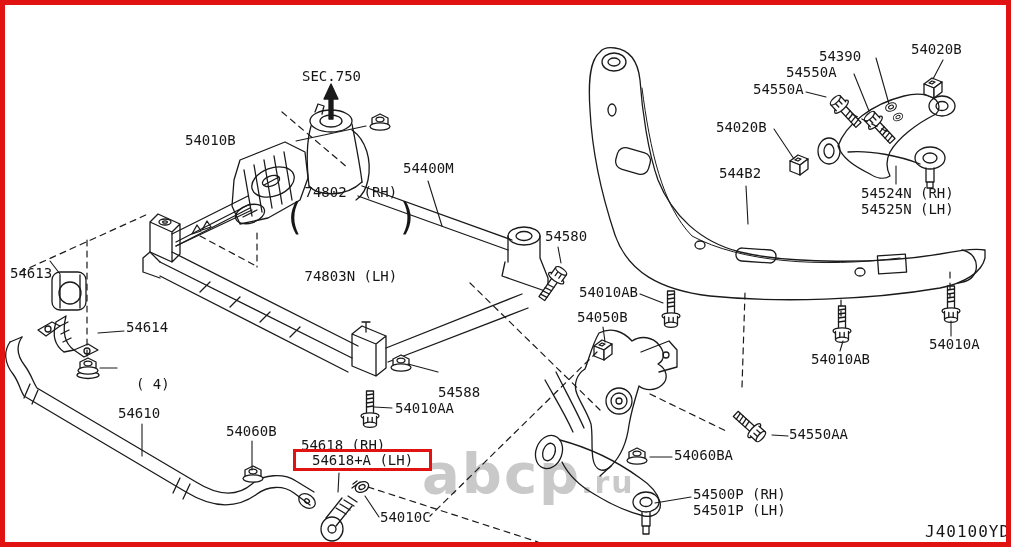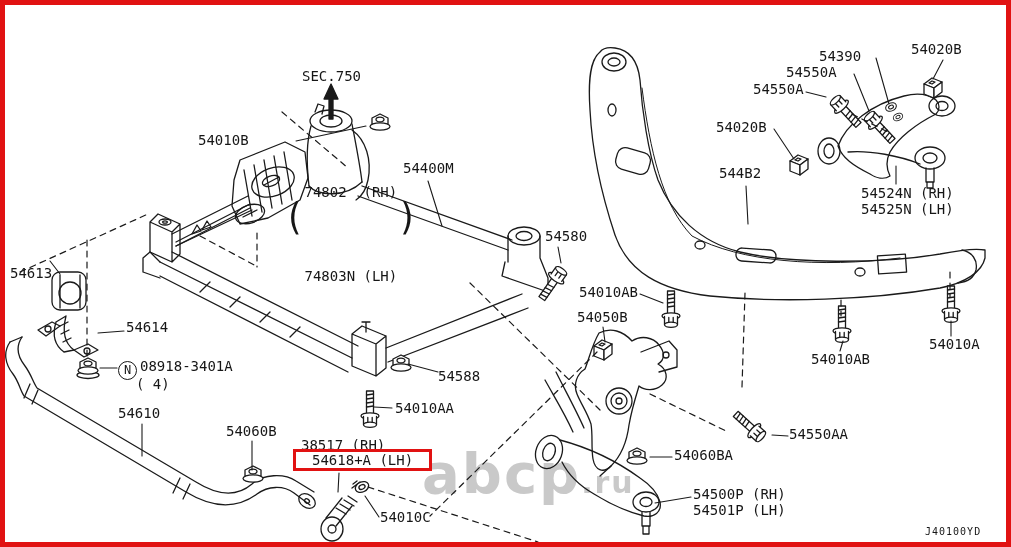--- a/index.html
+++ b/index.html
@@ -10,21 +10,21 @@
   .frame-border{
     position:absolute;inset:0;border:5px solid #e11212;box-sizing:border-box;
     pointer-events:none;z-index:5;
   }
   svg.art{position:absolute;left:0;top:0;z-index:1;}
   .label{
     position:absolute;font-size:14px;line-height:16px;color:#161616;
     white-space:pre;z-index:3;letter-spacing:0;
   }
   .hl{border:3px solid #e11212;padding:0 16px;background:#ffffff;}
-  .code{font-size:10px;letter-spacing:1px;}
+  .code{font-size:16px;letter-spacing:1px;}
   .ncircle{
     display:inline-block;width:17px;height:17px;border:1.6px solid #161616;
     border-radius:50%;text-align:center;line-height:16px;font-size:12px;
     margin-right:3px;vertical-align:-3px;
   }
   .sec-block{z-index:3;}
   .sec-title{margin-left:18px;}
   .sec-parens{display:flex;align-items:center;}
   .big-paren{font-size:34px;transform:scaleY(1.12);line-height:34px;font-weight:400;}
   .sec-lines span{display:block;margin-top:36px;}
@@ -265,36 +265,35 @@
     <div class="sec-parens">
       <span class="big-paren">(</span>
       <span class="sec-lines">
         <span>74802  (RH)</span>
         <span>74803N (LH)</span>
       </span>
       <span class="big-paren">)</span>
     </div>
   </div>
 
-  <div class="label" style="left:198px;top:132px">54010B</div>
+  <div class="label" style="left:185px;top:132px">54010B</div>
   <div class="label" style="left:403px;top:160px">54400M</div>
   <div class="label" style="left:545px;top:228px">54580</div>
   <div class="label" style="left:10px;top:265px">54613</div>
   <div class="label" style="left:126px;top:319px">54614</div>
 
-  <div class="label" style="left:118px;top:358px"><span class="ncircle">N</span><span>08918-3401A</span></div>
   <div class="label" style="left:136px;top:376px">( 4)</div>
 
   <div class="label" style="left:118px;top:405px">54610</div>
   <div class="label" style="left:226px;top:423px">54060B</div>
-  <div class="label" style="left:301px;top:437px">38517 (RH)</div>
+  <div class="label" style="left:301px;top:437px">54618 (RH)</div>
   <div class="label hl" style="left:293px;top:449px">54618+A (LH)</div>
   <div class="label" style="left:380px;top:509px">54010C</div>
   <div class="label" style="left:395px;top:400px">54010AA</div>
-  <div class="label" style="left:438px;top:368px">54588</div>
+  <div class="label" style="left:438px;top:384px">54588</div>
   <div class="label" style="left:579px;top:284px">54010AB</div>
   <div class="label" style="left:577px;top:309px">54050B</div>
   <div class="label" style="left:719px;top:165px">544B2</div>
   <div class="label" style="left:716px;top:119px">54020B</div>
   <div class="label" style="left:753px;top:81px">54550A</div>
   <div class="label" style="left:786px;top:64px">54550A</div>
   <div class="label" style="left:819px;top:48px">54390</div>
   <div class="label" style="left:911px;top:41px">54020B</div>
   <div class="label" style="left:861px;top:185px">54524N (RH)</div>
   <div class="label" style="left:861px;top:201px">54525N (LH)</div>

